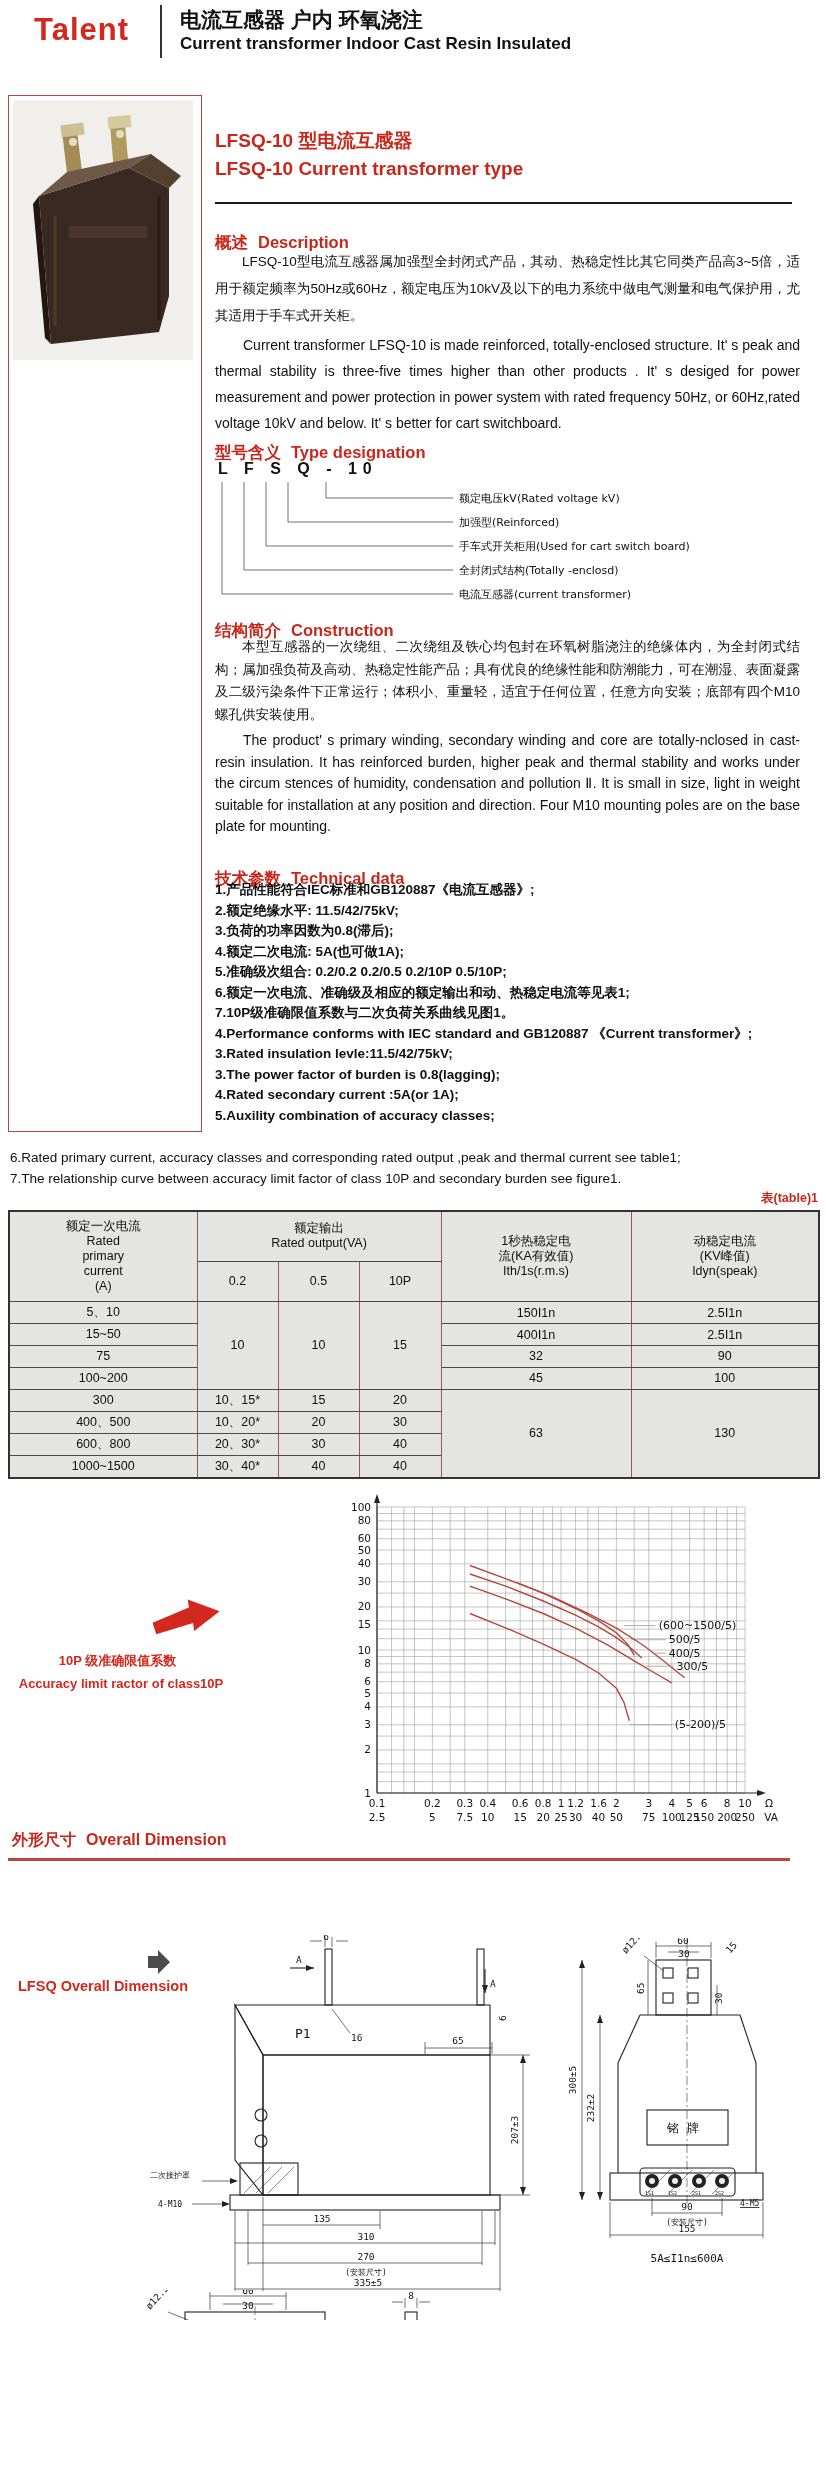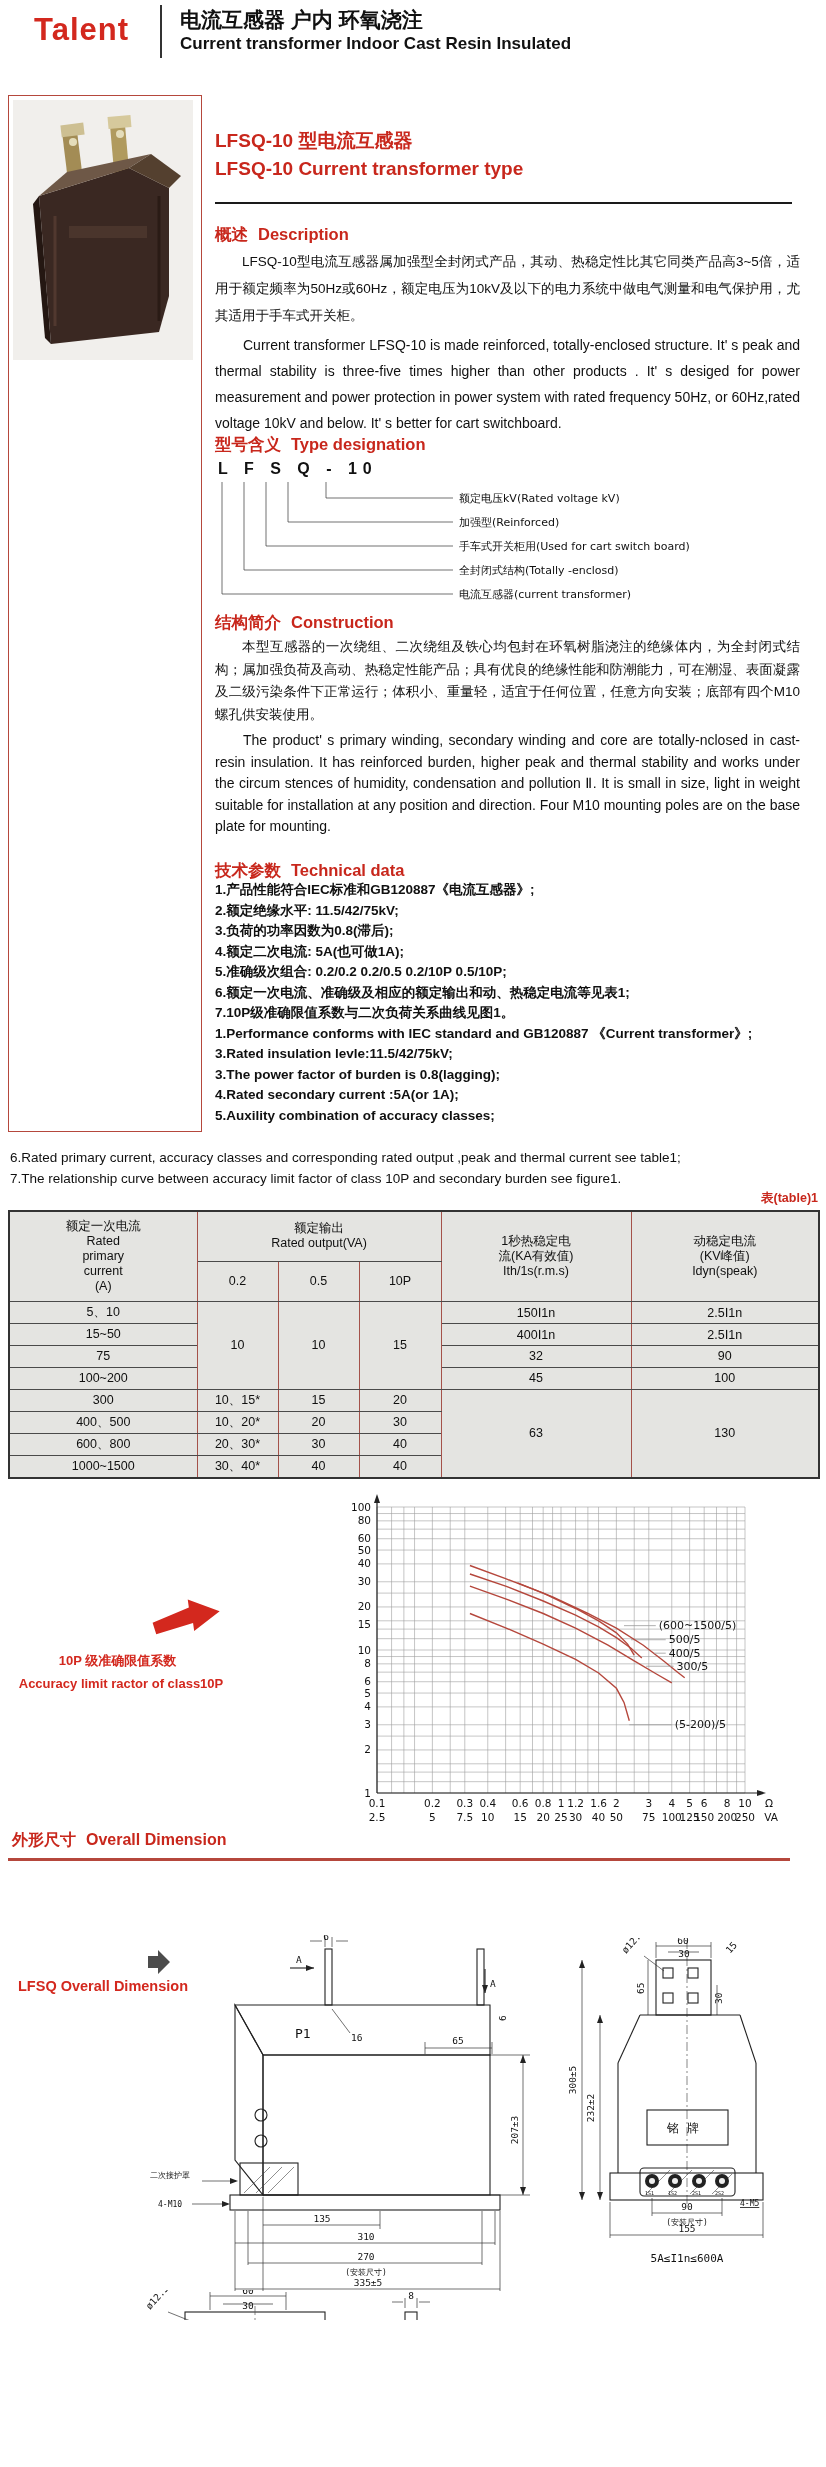--- a/index.html
+++ b/index.html
@@ -9,21 +9,21 @@
   
   .logo{left:34px;top:12px;font-size:31px;font-weight:800;color:#d3281e;letter-spacing:1px;}
   .hdr-div{left:160px;top:5px;width:2px;height:53px;background:#333;}
   .hdr-zh{left:180px;top:6px;font-size:21px;font-weight:800;color:#111;}
   .hdr-en{left:180px;top:34px;font-size:17px;font-weight:800;color:#111;}
   
   .photo-box{left:8px;top:95px;width:192px;height:1035px;border:1.5px solid #b5473c;background:#fff;}
   
   .ttl{left:215px;font-size:19px;font-weight:800;color:#c8271c;}
   .rule1{left:215px;top:202px;width:577px;height:2px;background:#1a1a1a;}
-  .sec-h{font-size:16.5px;font-weight:800;color:#c8271c;}
+  .sec-h{font-size:16.5px;font-weight:800;color:#c8271c;margin-top:8px;}
   .sec-h .gap{display:inline-block;width:10px;}
   .body-zh{width:585px;font-size:13.5px;line-height:27px;text-align:justify;text-indent:2em;color:#101010;}
   .body-en{width:585px;font-size:14px;text-align:justify;text-indent:2em;color:#101010;}
   .tech-item{font-size:13.5px;line-height:20.5px;color:#101010;}
   .wide-item{left:10px;width:808px;font-size:13.5px;color:#101010;}
   .tbl-tag{left:688px;top:1190px;width:130px;text-align:right;font-size:12.5px;font-weight:700;color:#c8271c;}
   
   table.t1{position:absolute;left:8px;top:1210px;width:810px;border-collapse:collapse;
            background:#e4e4e1;table-layout:fixed;font-size:12.5px;color:#101010;}
   table.t1 th,table.t1 td{border-left:1px solid #a4524a;border-right:1px solid #a4524a;
@@ -126,21 +126,21 @@
     <span>技术参数</span><span class="gap"></span><span>Technical data</span>
   </div>
   <div class="abs" style="left:215px;top:880px;width:590px;font-weight:bold;">
     <div class="tech-item">1.产品性能符合IEC标准和GB120887《电流互感器》;</div>
     <div class="tech-item">2.额定绝缘水平: 11.5/42/75kV;</div>
     <div class="tech-item">3.负荷的功率因数为0.8(滞后);</div>
     <div class="tech-item">4.额定二次电流: 5A(也可做1A);</div>
     <div class="tech-item">5.准确级次组合: 0.2/0.2  0.2/0.5  0.2/10P  0.5/10P;</div>
     <div class="tech-item">6.额定一次电流、准确级及相应的额定输出和动、热稳定电流等见表1;</div>
     <div class="tech-item">7.10P级准确限值系数与二次负荷关系曲线见图1。</div>
-    <div class="tech-item">1.Performance conforms with IEC standard and GB120887 《Current transformer》;</div>
+    <div class="tech-item">4.Performance conforms with IEC standard and GB120887 《Current transformer》;</div>
     <div class="tech-item">3.Rated insulation levle:11.5/42/75kV;</div>
     <div class="tech-item">3.The power factor of burden is 0.8(lagging);</div>
     <div class="tech-item">4.Rated secondary current :5A(or 1A);</div>
     <div class="tech-item">5.Auxility combination of accuracy classes;</div>
   </div>
   <div class="abs wide-item" style="top:1150px;">6.Rated primary current, accuracy classes and corresponding rated output ,peak and  thermal current see table1;</div>
   <div class="abs wide-item" style="top:1171px;">7.The relationship curve between accuracy limit factor of class 10P and secondary burden see figure1.</div>
 
   <div class="abs tbl-tag">表(table)1</div>
   <table class="t1">

